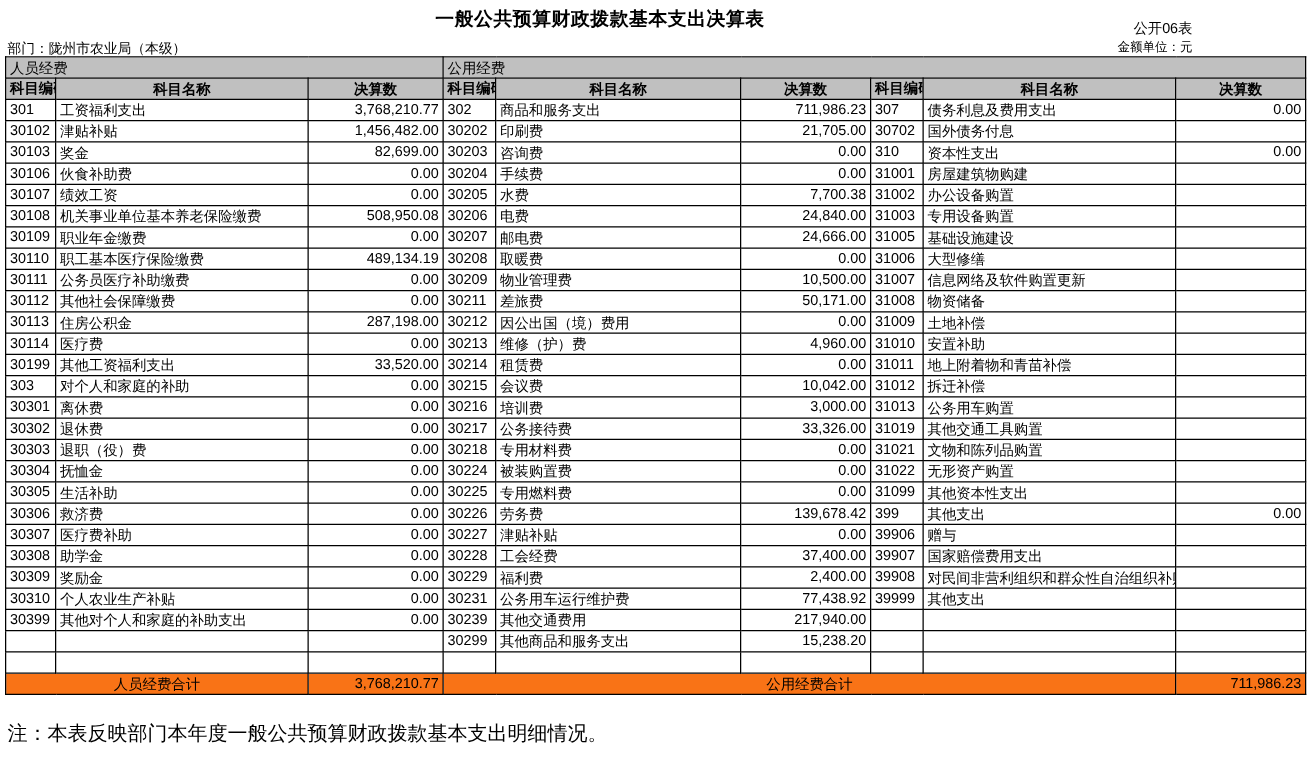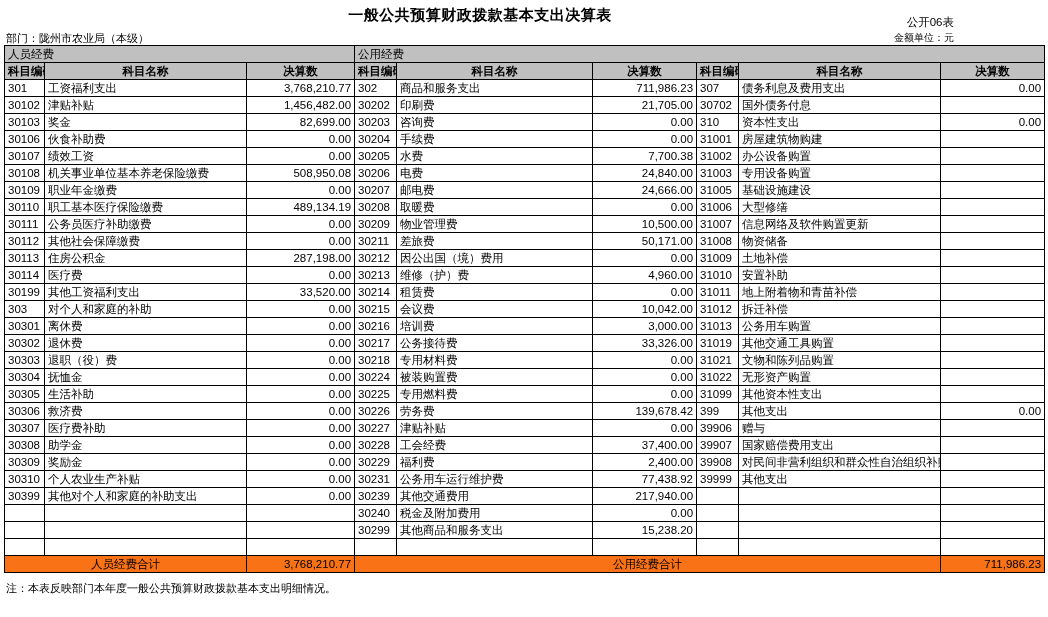--- a/index.html
+++ b/index.html
@@ -83,23 +83,23 @@
   .name { text-align: left; }
   .amt  { text-align: right; padding-right: 5px; }
   .indent1 { padding-left: 14px; }
   .total-row td {
     background: #f97316;
   }
   .total-label {
     text-align: center;
   }
   .note {
-    font-size: 11px;
+    font-size: 16px;
     margin-left: 4px;
-    margin-top: 8px;
+    margin-top: 21px;
   }
   .hcode { width: 40px; }
   .hname { width: 202px; }
   .hamt  { width: 108px; }
   .hcode2 { width: 42px; }
   .hname2 { width: 196px; }
   .hamt2 { width: 104px; }
   .hcode3 { width: 42px; }
   .hname3 { width: 202px; }
   .hamt3 { width: 104px; }
@@ -426,31 +426,20 @@
           <td class="name indent1">其他交通费用</td>
           <td class="amt">217,940.00</td>
           <td class="code"></td>
           <td class="name"></td>
           <td class="amt"></td>
         </tr>
         <tr>
           <td class="code"></td>
           <td class="name"></td>
           <td class="amt"></td>
-          <td class="code">30240</td>
-          <td class="name indent1">税金及附加费用</td>
-          <td class="amt">0.00</td>
-          <td class="code"></td>
-          <td class="name"></td>
-          <td class="amt"></td>
-        </tr>
-        <tr>
-          <td class="code"></td>
-          <td class="name"></td>
-          <td class="amt"></td>
           <td class="code">30299</td>
           <td class="name indent1">其他商品和服务支出</td>
           <td class="amt">15,238.20</td>
           <td class="code"></td>
           <td class="name"></td>
           <td class="amt"></td>
         </tr>
         <tr>
           <td class="code"></td>
           <td class="name"></td>

